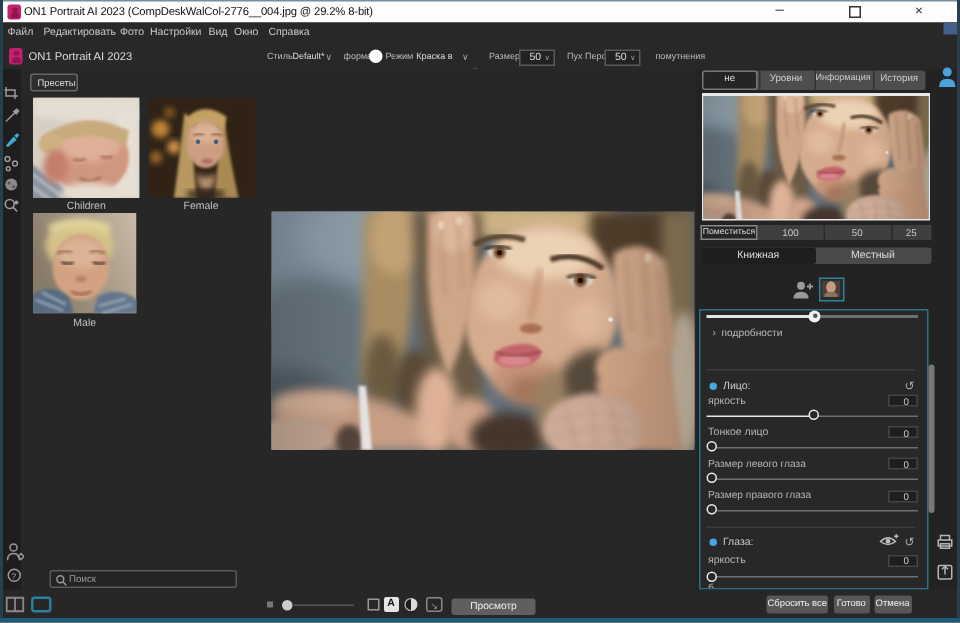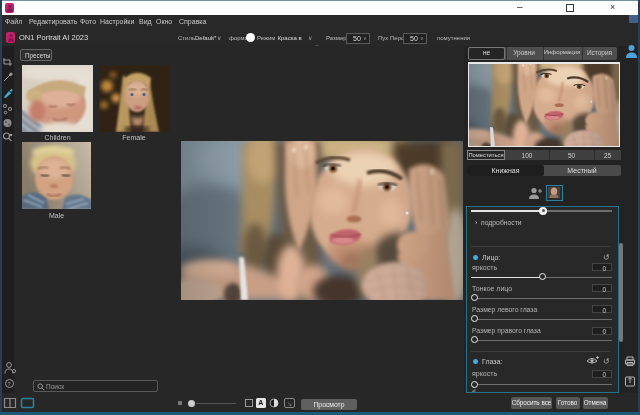--- a/index.html
+++ b/index.html
@@ -170,20 +170,21 @@
 </symbol>
 </defs>
 </svg>
 
 <div class="abs" style="left:0;top:0;width:640px;height:15px;background:#fdfdfd;"></div>
 <div class="abs" style="left:0;top:0;width:640px;height:1px;background:#7390a5;"></div>
 <div class="abs" style="left:5px;top:3px;width:9px;height:10px;background:#c2216e;border-radius:2px;">
   <div class="abs" style="left:2.5px;top:1.5px;width:4px;height:3px;background:#8f1750;border-radius:50%;"></div>
   <div class="abs" style="left:1.5px;top:5px;width:6px;height:4px;background:#8f1750;border-radius:3px 3px 0 0;"></div>
 </div>
+<div class="t" style="left:16px;top:3px;font-size:7.5px;color:#111;letter-spacing:-0.1px;">ON1 Portrait AI 2023 (CompDeskWalCol-2776__004.jpg @ 29.2% 8-bit)</div>
 <div class="t" style="left:517px;top:1px;font-size:10px;color:#333;">–</div>
 <div class="abs" style="left:566px;top:4px;width:6px;height:6px;border:1px solid #333;"></div>
 <div class="t" style="left:610px;top:2px;font-size:9px;color:#333;">×</div>
 
 <div class="abs" style="left:0;top:15px;width:640px;height:13px;background:#282828;"></div>
 <div class="t" style="left:5px;top:17.5px;font-size:7px;color:#c9c9c9;">Файл</div>
 <div class="t" style="left:29px;top:17.5px;font-size:7px;color:#c9c9c9;">Редактировать</div>
 <div class="t" style="left:80px;top:17.5px;font-size:7px;color:#c9c9c9;">Фото</div>
 <div class="t" style="left:100px;top:17.5px;font-size:7px;color:#c9c9c9;">Настройки</div>
 <div class="t" style="left:139px;top:17.5px;font-size:7px;color:#c9c9c9;">Вид</div>

